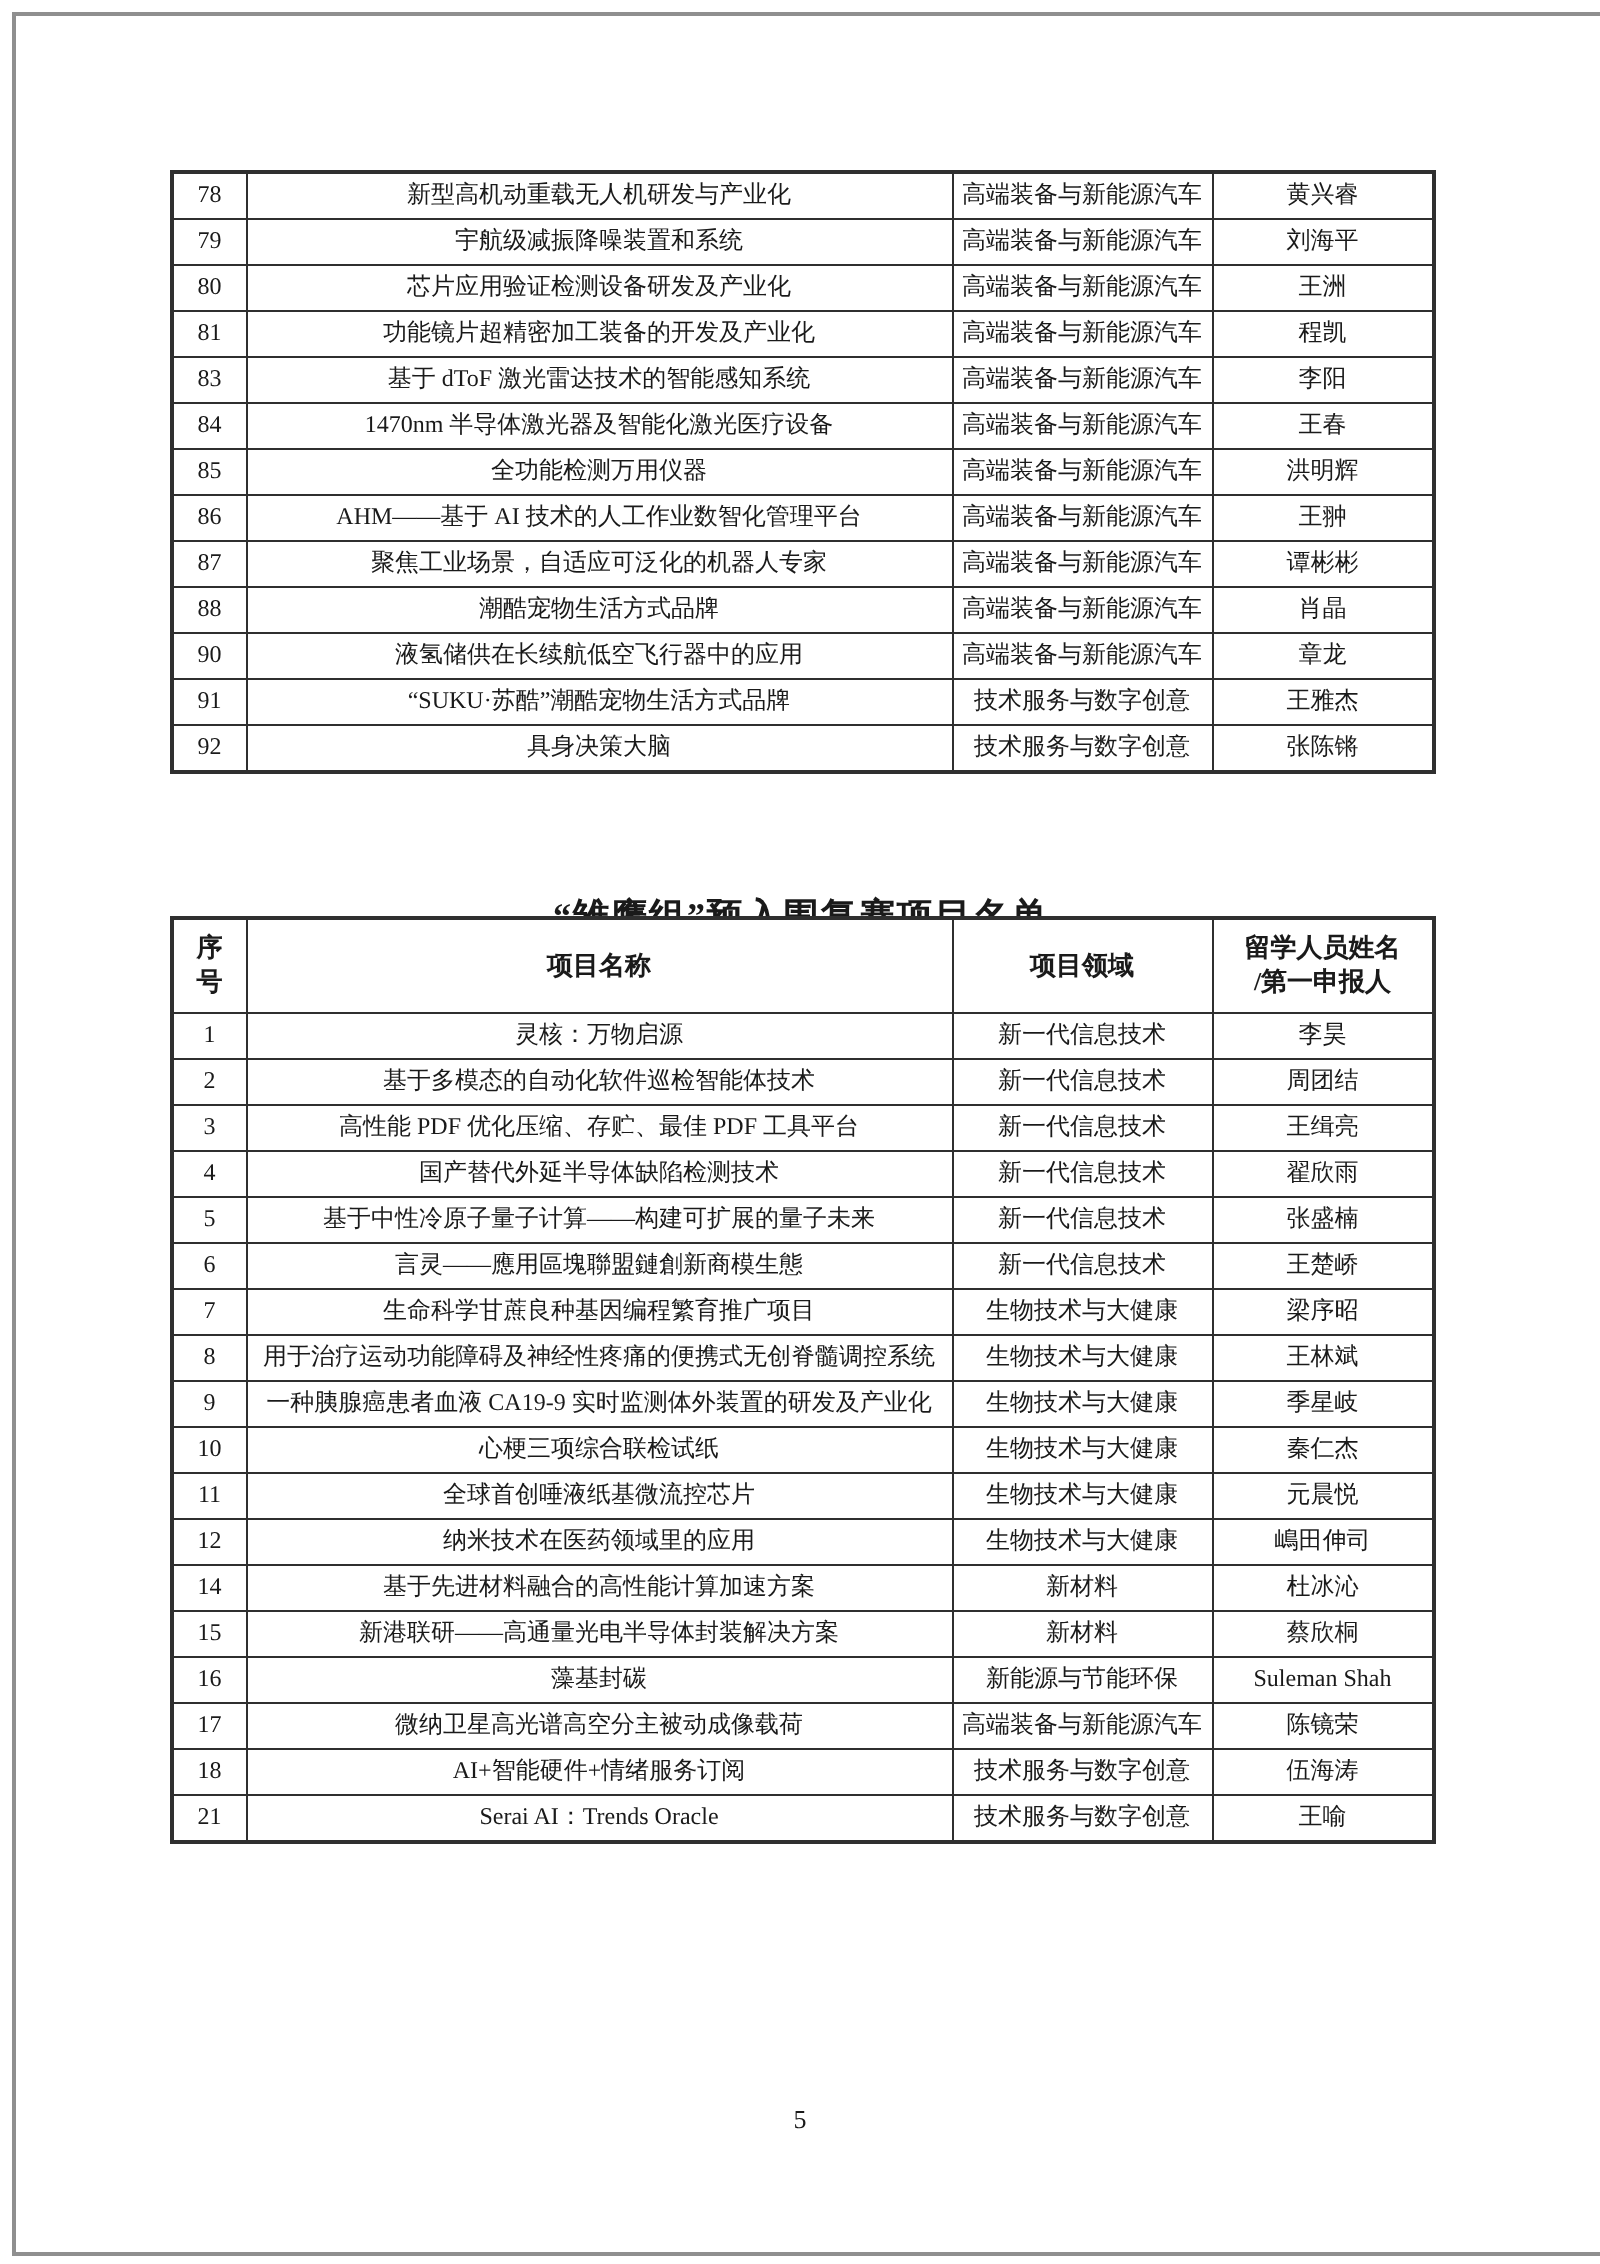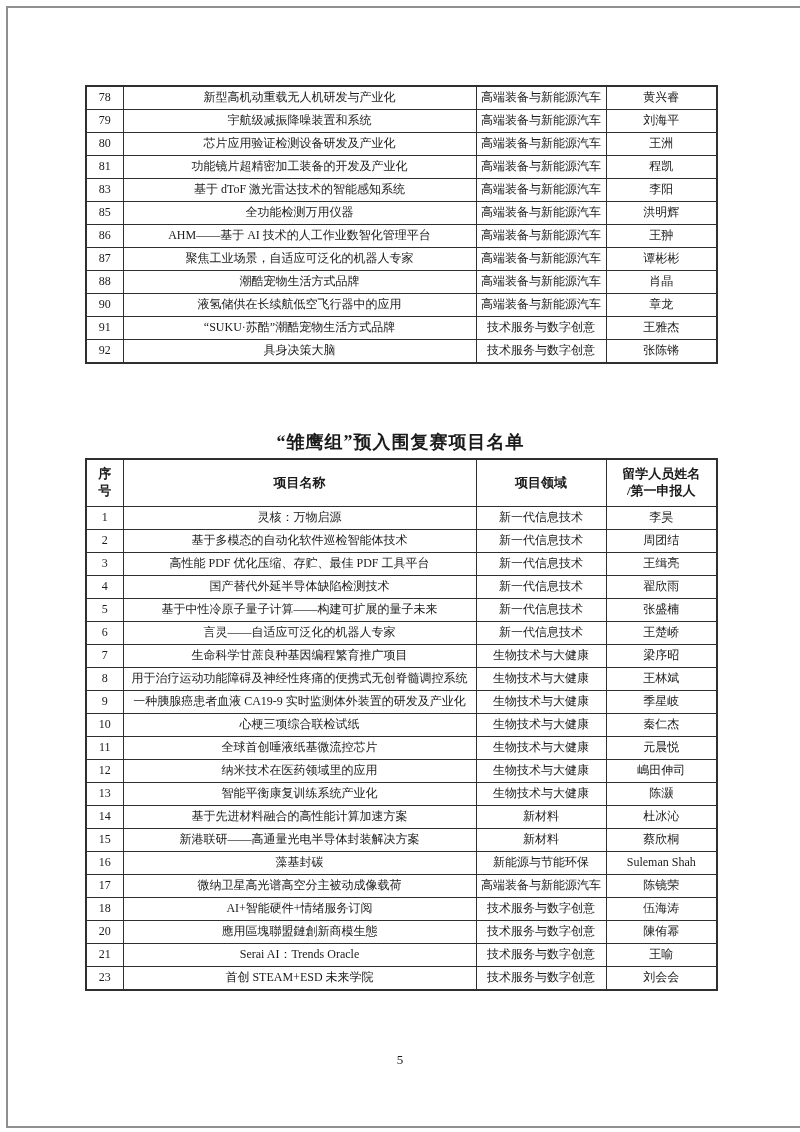--- a/index.html
+++ b/index.html
@@ -41,21 +41,21 @@
     white-space:pre-line;
     height:44px;
     background:#ffffff;
   }
   .col-no{width:37px;}
   .col-project{width:353px;}
   .col-field{width:130px;}
   .col-name{width:111px;}
   #elder-table{position:absolute;left:85px;top:85px;}
   .section-title{
-    position:absolute;left:85px;top:430px;width:631px;
+    position:absolute;left:85px;top:446px;width:631px;
     text-align:center;
     font-size:18px;
     font-weight:bold;
     letter-spacing:1px;
   }
   #young-table{position:absolute;left:85px;top:458px;}
   .page-number{
     position:absolute;left:0;top:1052px;width:800px;
     text-align:center;
     font-size:13px;
@@ -97,20 +97,26 @@
           <td>81</td>
           <td>功能镜片超精密加工装备的开发及产业化</td>
           <td>高端装备与新能源汽车</td>
           <td>程凯</td>
         </tr>
         <tr>
           <td>83</td>
           <td>基于 dToF 激光雷达技术的智能感知系统</td>
           <td>高端装备与新能源汽车</td>
           <td>李阳</td>
+        </tr>
+        <tr>
+          <td>84</td>
+          <td>1470nm 半导体激光器及智能化激光医疗设备</td>
+          <td>高端装备与新能源汽车</td>
+          <td>王春</td>
         </tr>
         <tr>
           <td>85</td>
           <td>全功能检测万用仪器</td>
           <td>高端装备与新能源汽车</td>
           <td>洪明辉</td>
         </tr>
         <tr>
           <td>86</td>
           <td>AHM——基于 AI 技术的人工作业数智化管理平台</td>
@@ -195,21 +201,21 @@
           <td>翟欣雨</td>
         </tr>
         <tr>
           <td>5</td>
           <td>基于中性冷原子量子计算——构建可扩展的量子未来</td>
           <td>新一代信息技术</td>
           <td>张盛楠</td>
         </tr>
         <tr>
           <td>6</td>
-          <td>言灵——自适应可泛化的机器人专家</td>
+          <td>言灵——應用區塊聯盟鏈創新商模生態</td>
           <td>新一代信息技术</td>
           <td>王楚峤</td>
         </tr>
         <tr>
           <td>7</td>
           <td>生命科学甘蔗良种基因编程繁育推广项目</td>
           <td>生物技术与大健康</td>
           <td>梁序昭</td>
         </tr>
         <tr>
@@ -234,26 +240,20 @@
           <td>11</td>
           <td>全球首创唾液纸基微流控芯片</td>
           <td>生物技术与大健康</td>
           <td>元晨悦</td>
         </tr>
         <tr>
           <td>12</td>
           <td>纳米技术在医药领域里的应用</td>
           <td>生物技术与大健康</td>
           <td>嶋田伸司</td>
-        </tr>
-        <tr>
-          <td>13</td>
-          <td>智能平衡康复训练系统产业化</td>
-          <td>生物技术与大健康</td>
-          <td>陈灏</td>
         </tr>
         <tr>
           <td>14</td>
           <td>基于先进材料融合的高性能计算加速方案</td>
           <td>新材料</td>
           <td>杜冰沁</td>
         </tr>
         <tr>
           <td>15</td>
           <td>新港联研——高通量光电半导体封装解决方案</td>
@@ -272,34 +272,22 @@
           <td>高端装备与新能源汽车</td>
           <td>陈镜荣</td>
         </tr>
         <tr>
           <td>18</td>
           <td>AI+智能硬件+情绪服务订阅</td>
           <td>技术服务与数字创意</td>
           <td>伍海涛</td>
         </tr>
         <tr>
-          <td>20</td>
-          <td>應用區塊聯盟鏈創新商模生態</td>
-          <td>技术服务与数字创意</td>
-          <td>陳侑幂</td>
-        </tr>
-        <tr>
           <td>21</td>
           <td>Serai AI：Trends Oracle</td>
           <td>技术服务与数字创意</td>
           <td>王喻</td>
         </tr>
-        <tr>
-          <td>23</td>
-          <td>首创 STEAM+ESD 未来学院</td>
-          <td>技术服务与数字创意</td>
-          <td>刘会会</td>
-        </tr>
       </tbody>
   </table>
 
   <div class="page-number">5</div>
 </div>
 
 </body></html>

